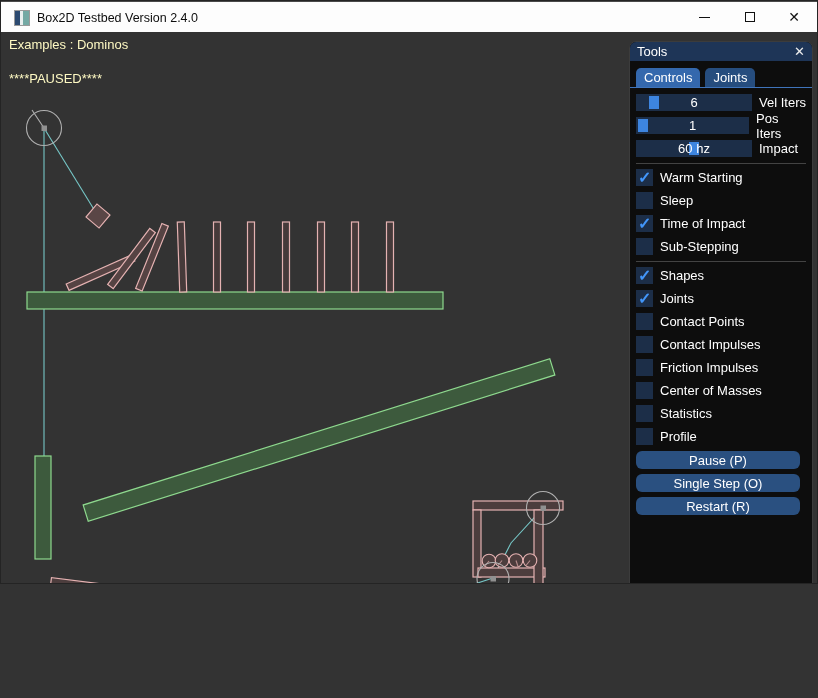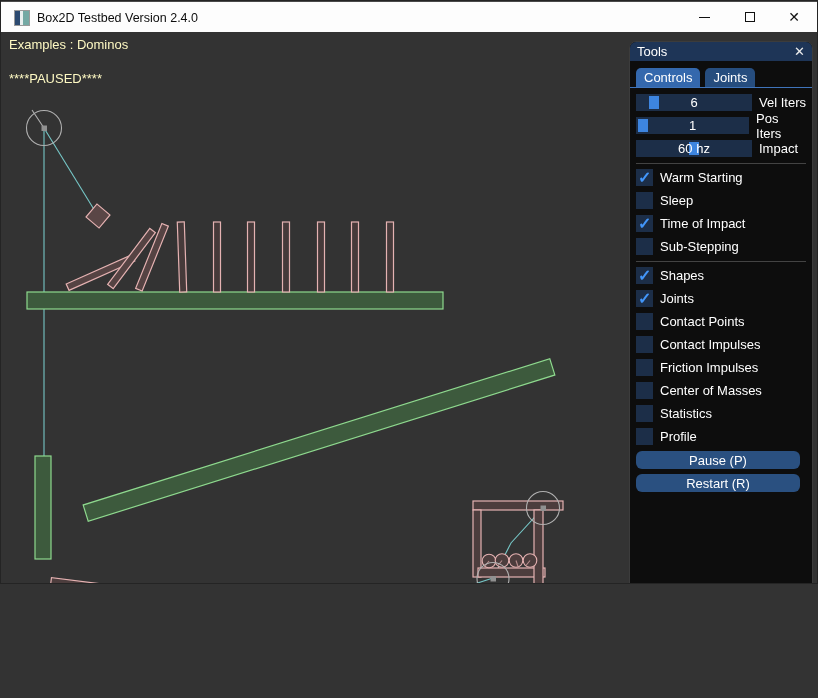--- a/index.html
+++ b/index.html
@@ -250,19 +250,22 @@
         </div>
         <div class="cb-row">
           <span class="cb-box"></span>
           <span class="cb-label">Profile</span>
         </div>
 
         <div class="panel-btn">
             <span>Pause (P)</span>
           </div>
         <div class="panel-btn">
+            <span>Single Step (O)</span>
+          </div>
+        <div class="panel-btn">
             <span>Restart (R)</span>
           </div>
 
       </div>
     </div>
   </div>
 </div>
 
 </body></html>

